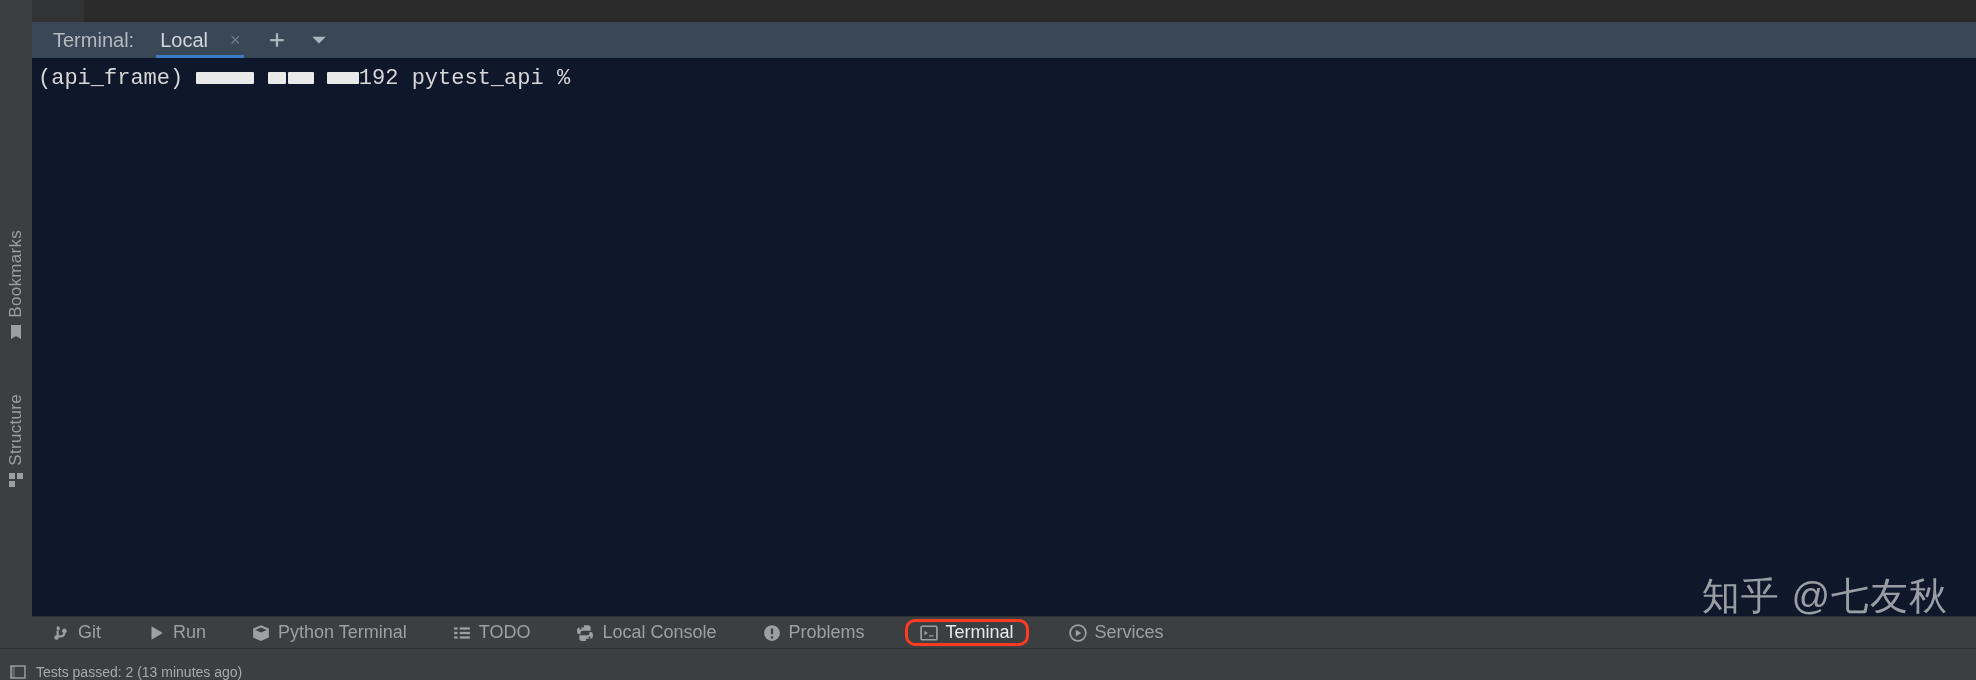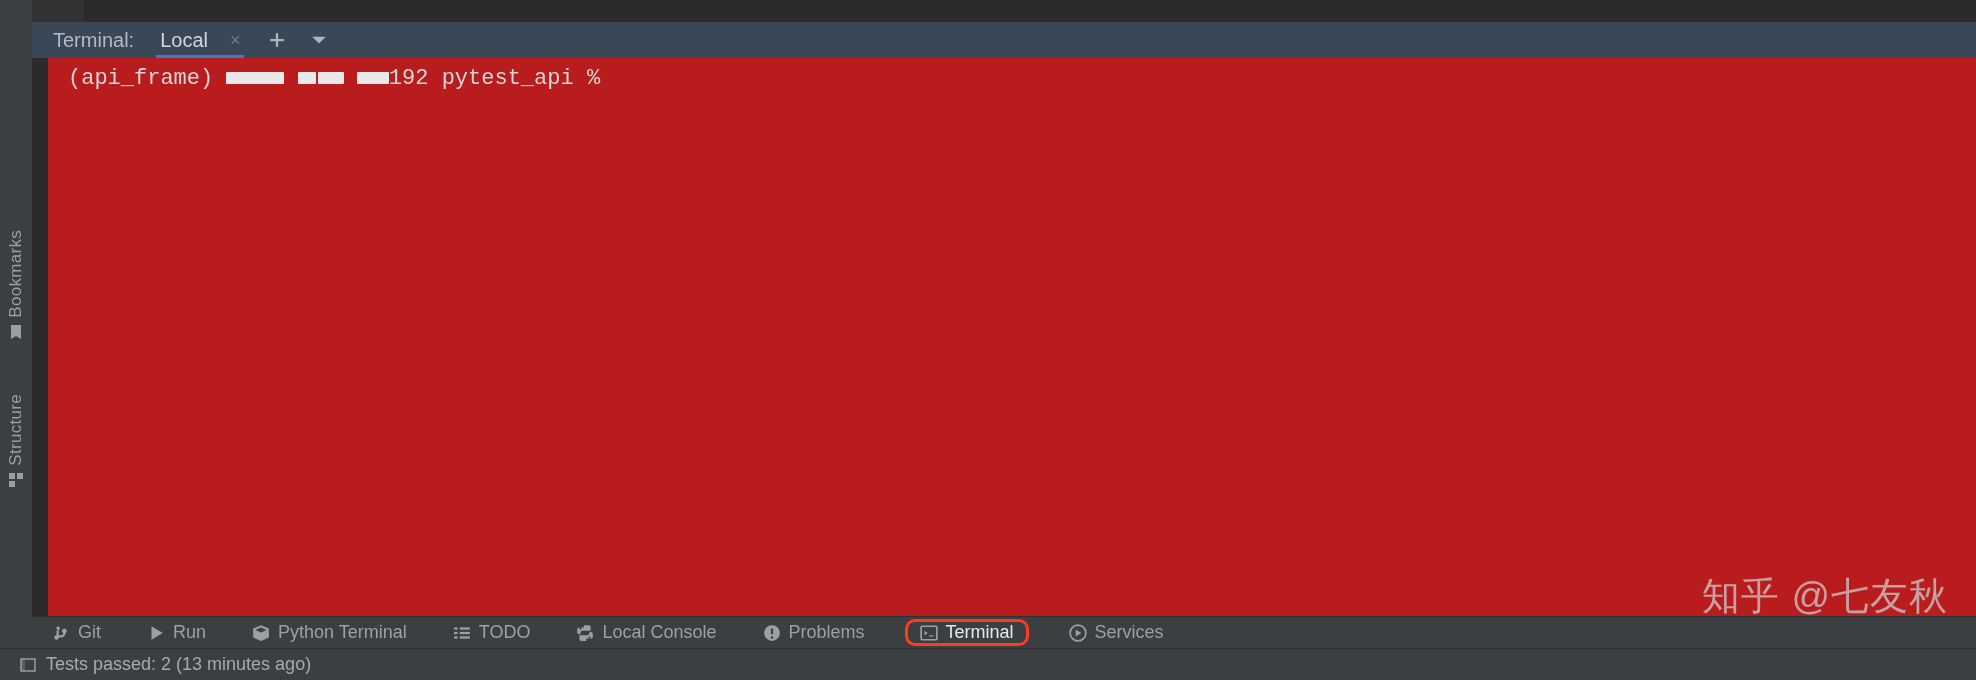--- a/index.html
+++ b/index.html
@@ -75,28 +75,27 @@
     height: 4px; background: #3b7cc8;
   }
   .panel-header .close-x { color: #6f7d8c; font-size: 18px; margin-left: 4px; }
   .panel-header .hdr-icon { color: #aeb6bd; margin-left: 24px; cursor: pointer; }
   .panel-header .hdr-icon svg { width: 18px; height: 18px; display:block; }
 
   
   .terminal-body {
     position: absolute;
     left: 32px; top: 58px; right: 0; bottom: 64px;
-    background: #b91c1c;
+    background: #0f172a;
     color: #d7d7d7;
     font-family: Menlo, Consolas, "Courier New", monospace;
     font-size: 22px;
     line-height: 30px;
-    padding: 6px 20px;
+    padding: 6px 6px;
     white-space: pre;
-    margin-left: 16px;
   }
   .terminal-body .redact {
     display: inline-block; background: #e9e9e9;
     height: 12px; vertical-align: middle;
     border-radius: 1px;
   }
 
   
   .bottom-bar {
     position: absolute;
@@ -123,25 +122,25 @@
     padding: 0px 12px;
     margin: -2px 0;
   }
 
   
   .status-bar {
     position: absolute;
     left: 0; right: 0; bottom: 0; height: 32px;
     background: #3c3f41;
     border-top: 1px solid #2d2f31;
-    display: flex; align-items: center;
-    padding-left: 20px;
+    display: flex; align-items: flex-end;
+    padding-left: 10px;
     gap: 10px;
     color: #a7aaad;
-    font-size: 18px;
+    font-size: 14px;
   }
   .status-bar .sicon { width: 16px; height: 16px; }
 
   
   .watermark {
     position: absolute;
     right: 28px; bottom: 58px;
     font-size: 38px;
     color: #cfd2d4;
     opacity: 0.72;

